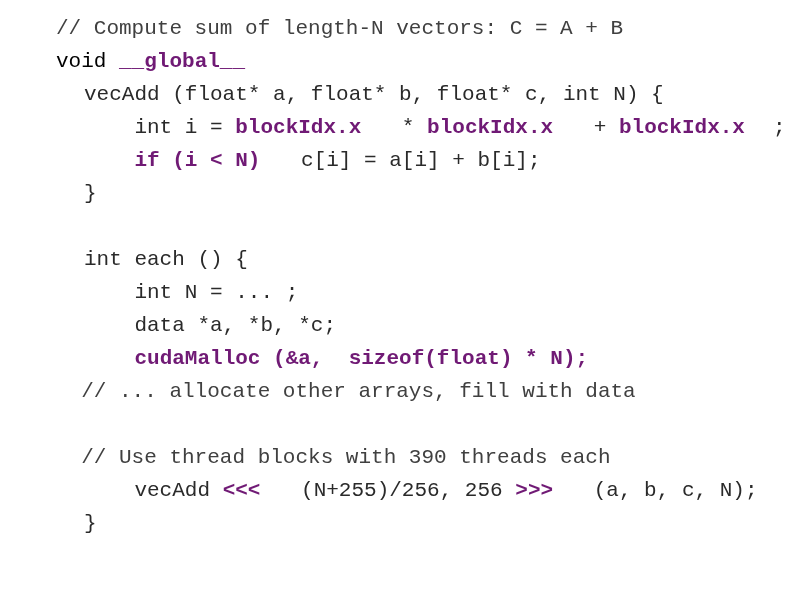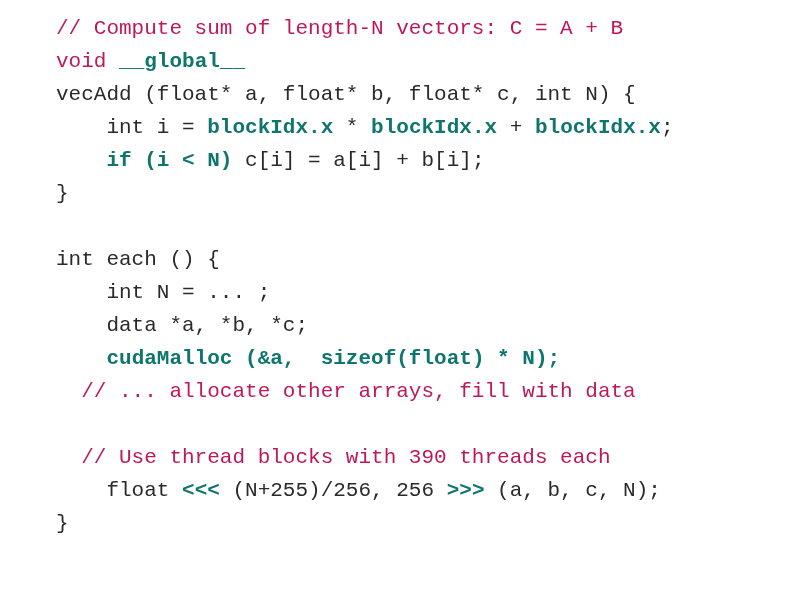--- a/index.html
+++ b/index.html
@@ -10,36 +10,36 @@
     background: #ffffff;
     font-family: Consolas, "Courier New", monospace;
     font-size: 21px;
     line-height: 33px;
     color: #222;
   }
   .page {
     padding: 12px 0 0 56px;
     white-space: pre;
   }
-  .c-comment { color: #be185d; }
-  .c-kw      { color: #be185d; }
-  .c-hl      { color: #0f766e; font-weight: 600; }
-  .c-plain   { color: #2a2a2a; }
+  .c-comment { color: #404040; }
+  .c-kw      { color: #000000; }
+  .c-hl      { color: #701a75; font-weight: 600; }
+  .c-plain   { color: #2a2a2a; margin-left: 28px; }
 </style>
 </head>
 <body>
 
 <div class="page"><span class="c-comment">// Compute sum of length-N vectors: C = A + B</span>
 <span class="c-kw">void </span><span class="c-hl">__global__</span>
 <span class="c-plain">vecAdd (float* a, float* b, float* c, int N) {</span>
 <span class="c-plain">    int i = </span><span class="c-hl">blockIdx.x</span><span class="c-plain"> * </span><span class="c-hl">blockIdx.x</span><span class="c-plain"> + </span><span class="c-hl">blockIdx.x</span><span class="c-plain">;</span>
 <span class="c-plain">    </span><span class="c-hl">if (i &lt; N)</span><span class="c-plain"> c[i] = a[i] + b[i];</span>
 <span class="c-plain">}</span>
 <span class="c-plain"></span>
 <span class="c-plain">int each () {</span>
 <span class="c-plain">    int N = ... ;</span>
 <span class="c-plain">    data *a, *b, *c;</span>
 <span class="c-plain">    </span><span class="c-hl">cudaMalloc (&amp;a,  sizeof(float) * N);</span>
 <span class="c-comment">  // ... allocate other arrays, fill with data</span>
 <span class="c-plain"></span>
 <span class="c-comment">  // Use thread blocks with 390 threads each</span>
-<span class="c-plain">    float </span><span class="c-hl">&lt;&lt;&lt;</span><span class="c-plain"> (N+255)/256, 256 </span><span class="c-hl">&gt;&gt;&gt;</span><span class="c-plain"> (a, b, c, N);</span>
+<span class="c-plain">    vecAdd </span><span class="c-hl">&lt;&lt;&lt;</span><span class="c-plain"> (N+255)/256, 256 </span><span class="c-hl">&gt;&gt;&gt;</span><span class="c-plain"> (a, b, c, N);</span>
 <span class="c-plain">}</span></div>
 
 </body></html>

